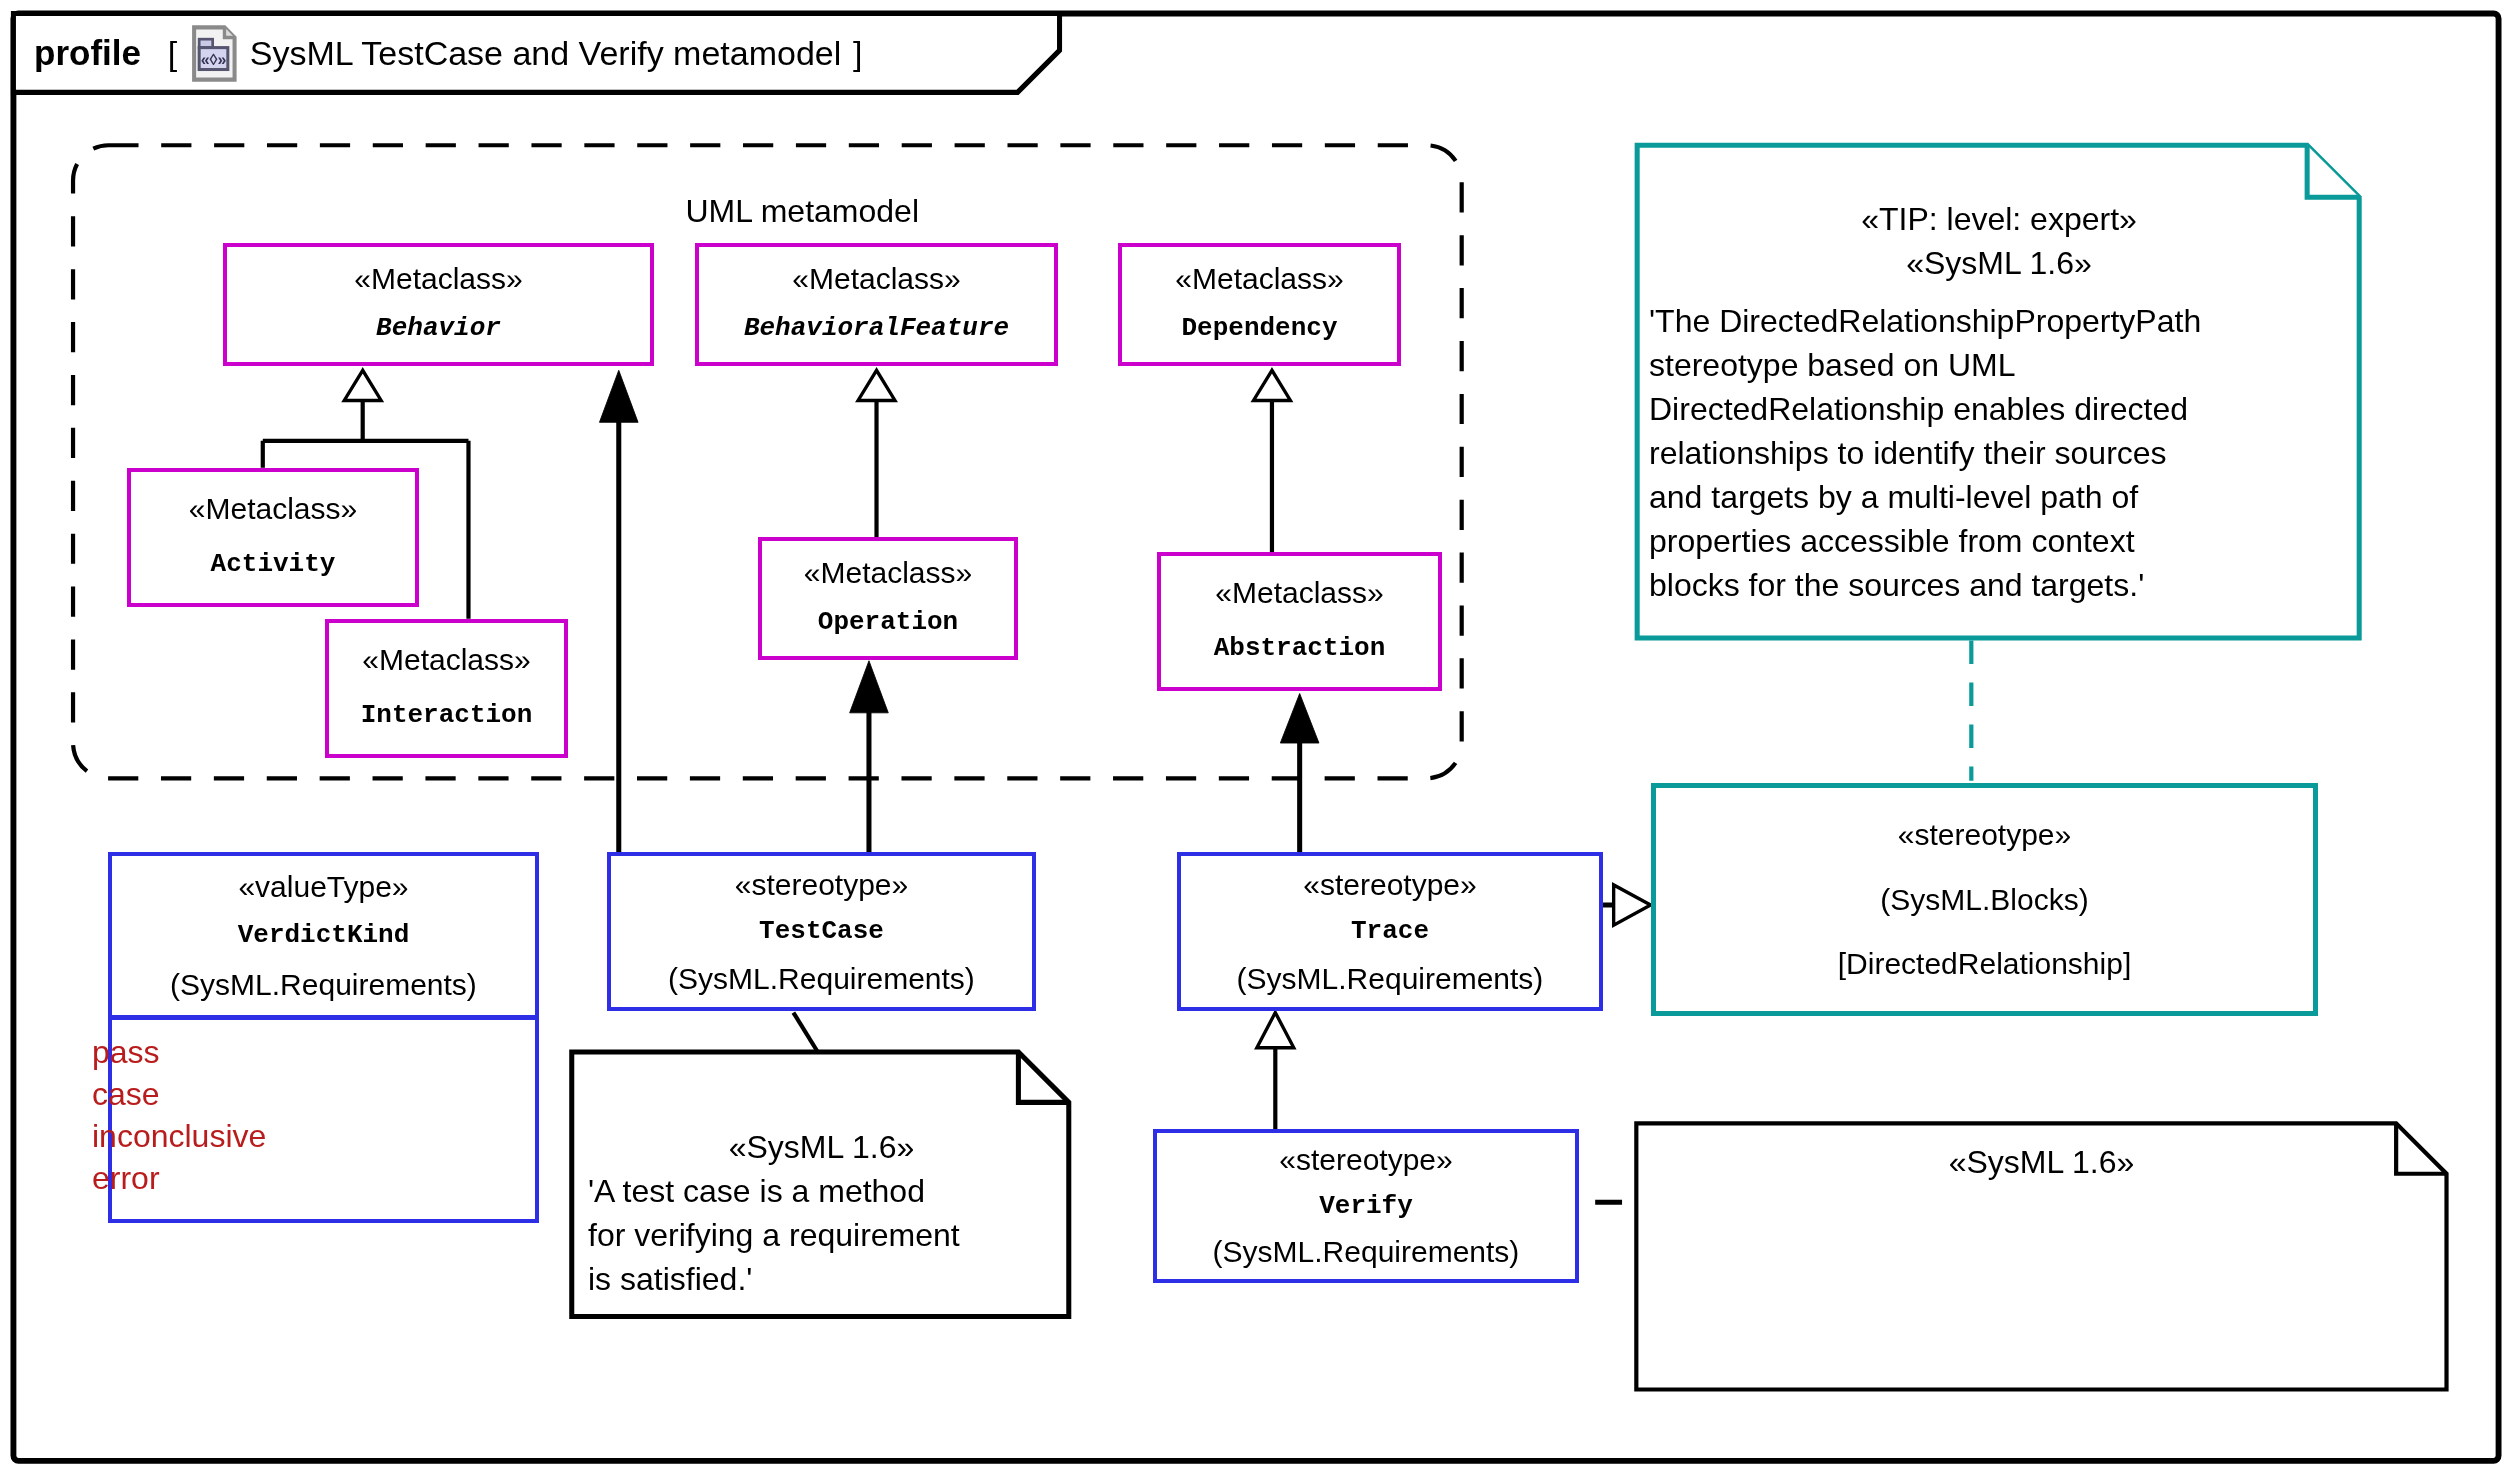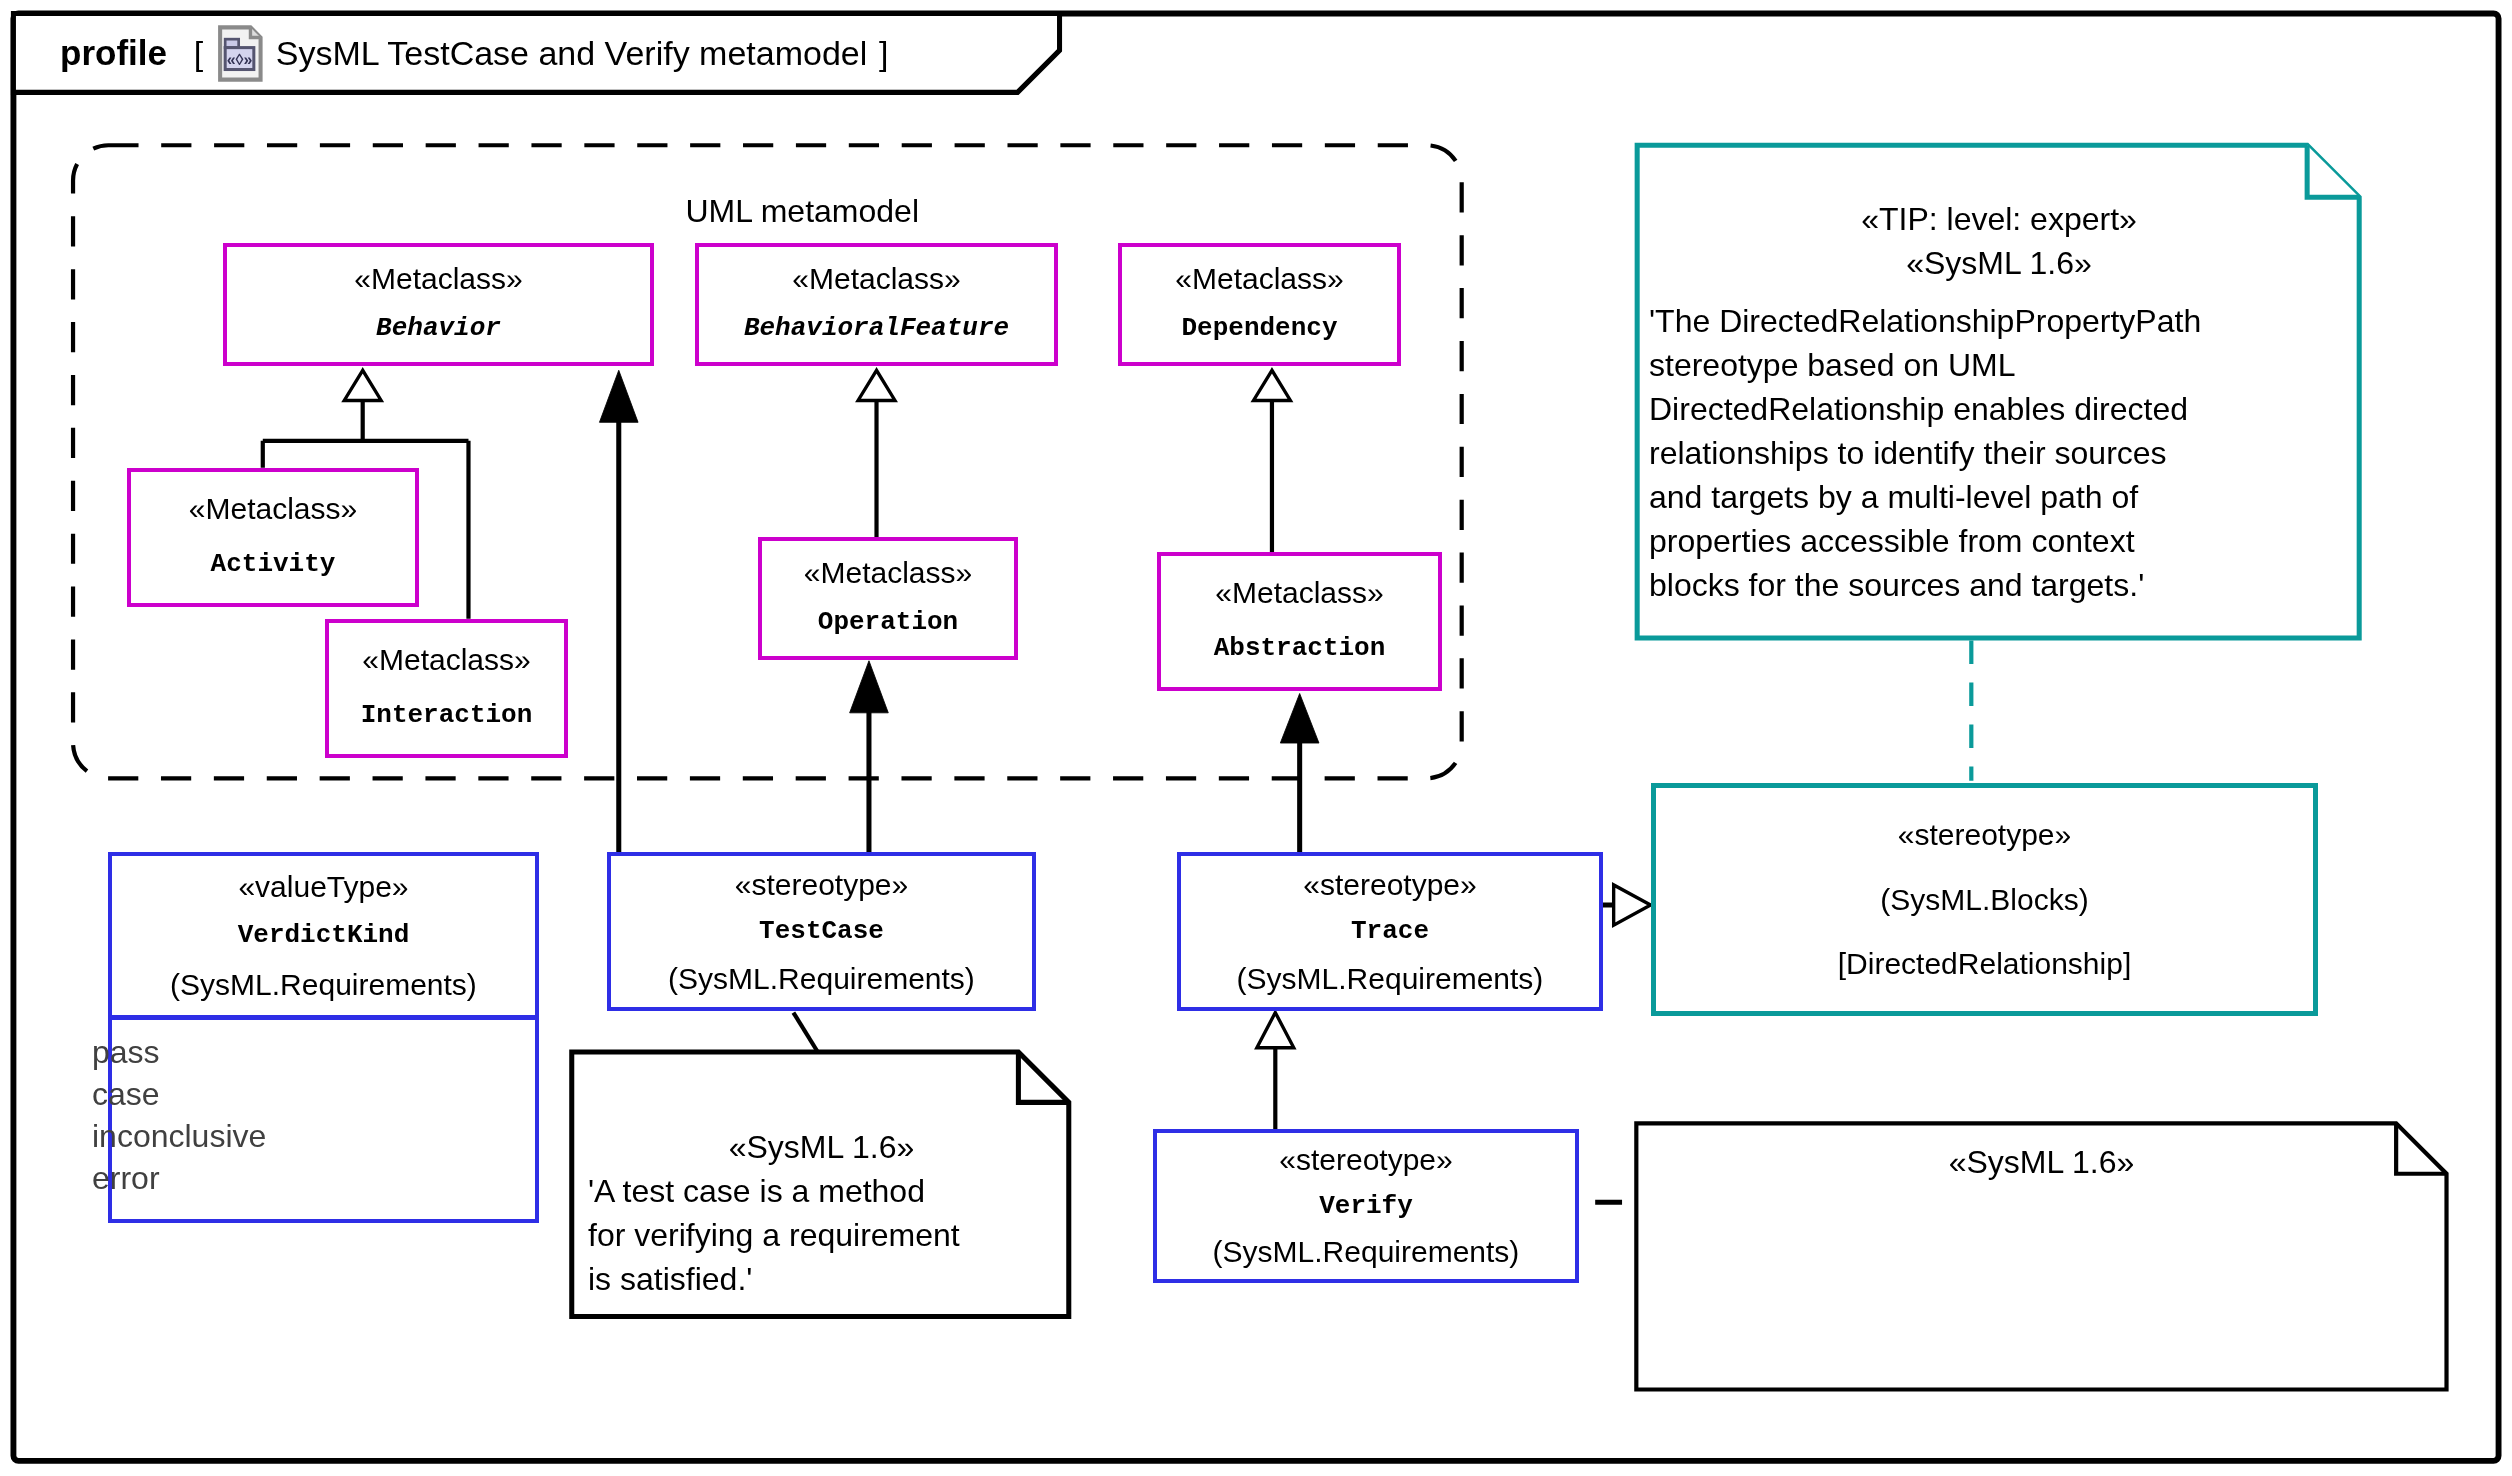--- a/index.html
+++ b/index.html
@@ -12,25 +12,25 @@
   .mbox{border:4.2px solid #cc00cc;}
   .bbox{border:4.2px solid #2e2ee6;margin-left:35px;}
   .tbox{border:5px solid #0a9a9a;}
   .kind{font-size:30px;line-height:34px;}
   .cname{font-size:26px;line-height:37px;font-weight:bold;font-family:Liberation Mono, monospace;}
   .it{font-style:italic;}
   .pkg{font-size:30px;line-height:34px;}
   .notetext{position:absolute;z-index:3;box-sizing:border-box;}
   .nhead{font-size:32px;line-height:44px;text-align:center;}
   .nbody{font-size:32px;line-height:44px;text-align:left;white-space:pre-line;}
-  .enum-list{position:absolute;z-index:3;font-size:32px;line-height:42px;color:#404040;text-align:left;}
+  .enum-list{position:absolute;z-index:3;font-size:32px;line-height:42px;color:#b91c1c;text-align:left;}
   .enum-item{white-space:nowrap;}
   #frame-label{position:absolute;z-index:3;left:34px;top:23.5px;display:flex;align-items:center;gap:11.8px;
                font-size:34px;}
-  #frame-label .kw{font-weight:bold;font-size:35px;margin-right:15px;margin-left:26px;}
+  #frame-label .kw{font-weight:bold;font-size:35px;margin-right:15px;}
   #uml-label{position:absolute;z-index:2;font-size:32px;}
   .divider{position:absolute;left:-0.8px;right:-0.8px;height:0;border-top:5px solid #2e2ee6;}
 </style>
 </head>
 <body>
 
 <div id="stage">
 
   <svg id="wires" width="2512" height="1476" viewBox="0 0 2992 1758">
 

